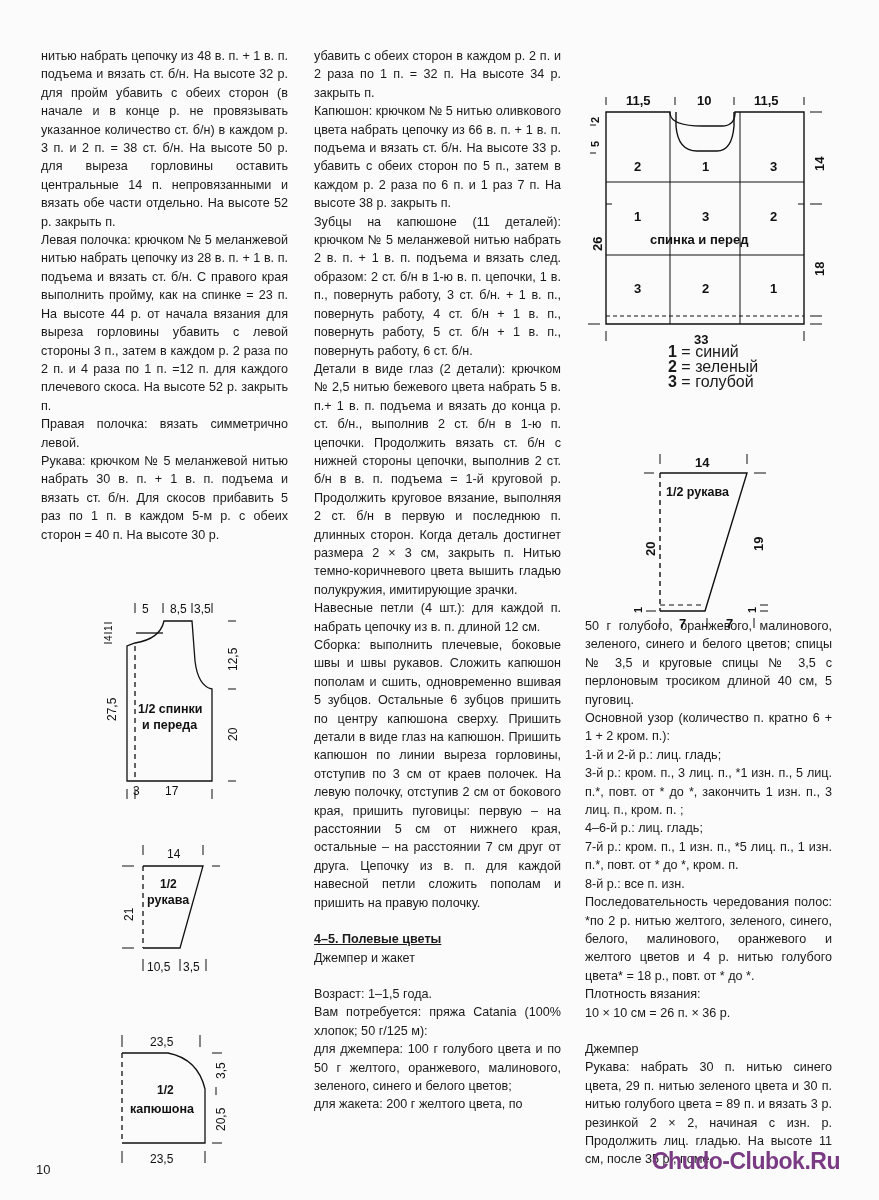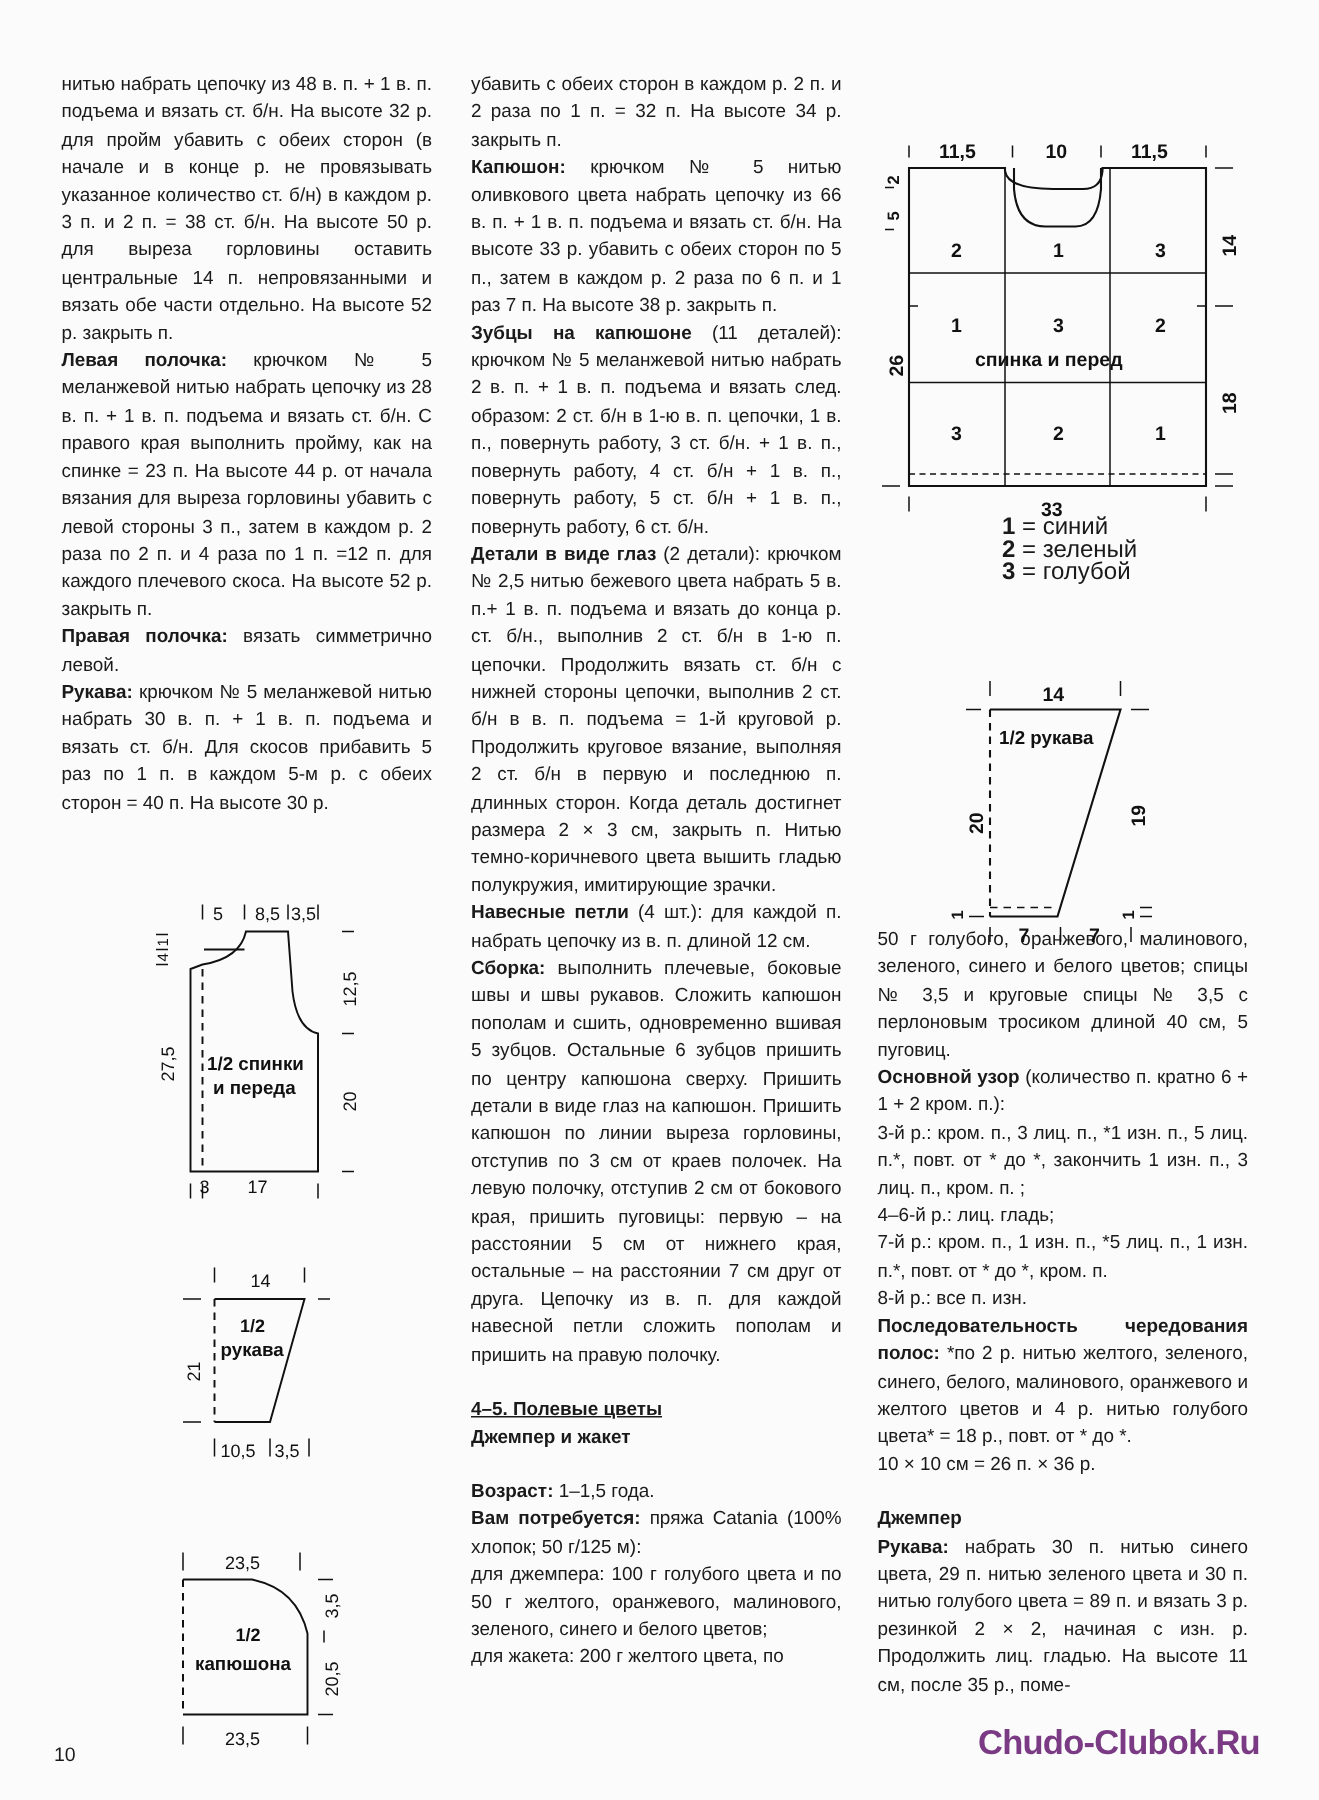--- a/index.html
+++ b/index.html
@@ -1,20 +1,20 @@
 <!DOCTYPE html>
 <html><head>
 <meta charset="utf-8">
 <style>
   html, body { margin:0; padding:0; }
   body { width:879px; height:1200px; background:#fbfbfb; position:relative; overflow:hidden;
          font-family:"Liberation Sans", sans-serif; color:#1a1a1a; }
   .col { position:absolute; font-size:12.6px; line-height:18.4px; text-align:justify; }
   .col p { margin:0; }
-  .col b { font-weight:bold;margin-top:24px; }
+  .col b { font-weight:normal;margin-top:24px; }
   .c1 { left:41px; top:47px; width:247px; }
   .c2 { left:314px; top:47px; width:247px; }
   .c3 { left:585px; top:617px; width:247px; }
   .title { text-decoration:underline; font-weight:bold; }
   .gap { height:18px; }
   .diagram { position:absolute;margin-top:36px; }
   .diagram svg text { font-family:"Liberation Sans", sans-serif; }
   .legend { position:absolute; left:668px; top:344px; font-size:16px; line-height:15px; }
   .page-num { position:absolute; left:36px; top:1162px; font-size:13px; }
   .watermark { position:absolute; left:652px; top:1148px; font-size:23px; font-weight:bold; color:#7a3a84; letter-spacing:-0.5px; }
@@ -42,25 +42,27 @@
   <div class="gap"></div>
   <p><b>Возраст:</b><span> 1–1,5 года.</span></p>
   <p><b>Вам потребуется:</b><span> пряжа Catania (100% хлопок; 50 г/125 м):</span></p>
   <p>для джемпера: 100 г голубого цвета и по 50 г желтого, оранжевого, малинового, зеленого, синего и белого цветов;</p>
   <p>для жакета: 200 г желтого цвета, по</p>
 </div>
 
 <div class="col c3">
   <p>50 г голубого, оранжевого, малинового, зеленого, синего и белого цветов; спицы № 3,5 и круговые спицы № 3,5 с перлоновым тросиком длиной 40 см, 5 пуговиц.</p>
   <p><b>Основной узор</b><span> (количество п. кратно 6 + 1 + 2 кром. п.):</span></p>
+  <p>1-й и 2-й р.: лиц. гладь;</p>
   <p>3-й р.: кром. п., 3 лиц. п., *1 изн. п., 5 лиц. п.*, повт. от * до *, закончить 1 изн. п., 3 лиц. п., кром. п. ;</p>
   <p>4–6-й р.: лиц. гладь;</p>
   <p>7-й р.: кром. п., 1 изн. п., *5 лиц. п., 1 изн. п.*, повт. от * до *, кром. п.</p>
   <p>8-й р.: все п. изн.</p>
   <p><b>Последовательность чередования полос:</b><span> *по 2 р. нитью желтого, зеленого, синего, белого, малинового, оранжевого и желтого цветов и 4 р. нитью голубого цвета* = 18 р., повт. от * до *.</span></p>
+  <p><b>Плотность вязания:</b></p>
   <p>10 × 10 см = 26 п. × 36 р.</p>
   <div class="gap"></div>
   <p><b>Джемпер</b></p>
   <p><b>Рукава:</b><span> набрать 30 п. нитью синего цвета, 29 п. нитью зеленого цвета и 30 п. нитью голубого цвета = 89 п. и вязать 3 р. резинкой 2 × 2, начиная с изн. р. Продолжить лиц. гладью. На высоте 11 см, после 35 р., поме-</span></p>
 </div>
 
 <div class="diagram" style="left:100px;top:555px;">
   <svg width="150" height="220" viewBox="0 0 150 220">
     <g stroke="#111" stroke-width="1.3" fill="none">
       <path d="M27,55 L27,190 L112,190 L112,98 Q98,95 95,70 L92,30 L64,30 Q60,48 35,52 L27,55 Z"></path>

